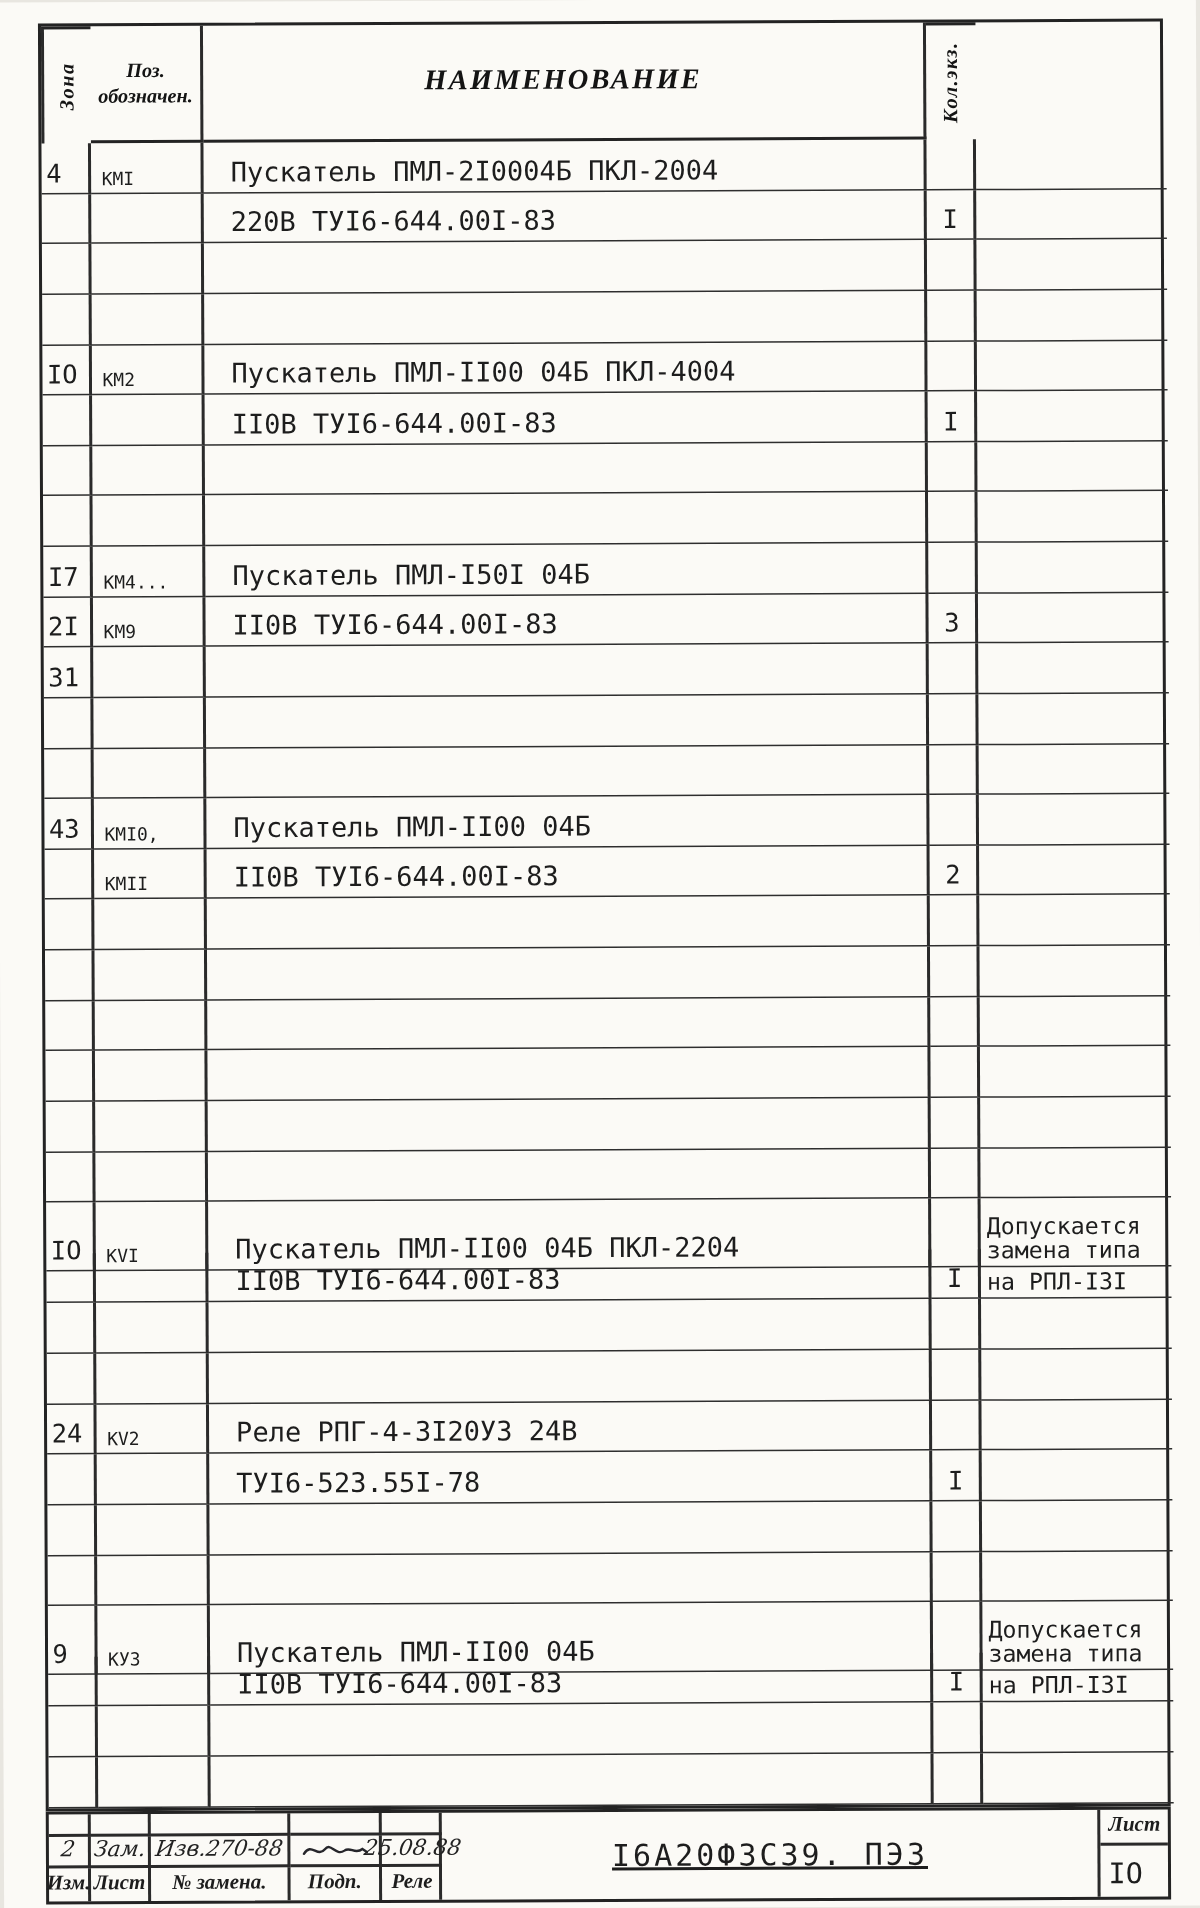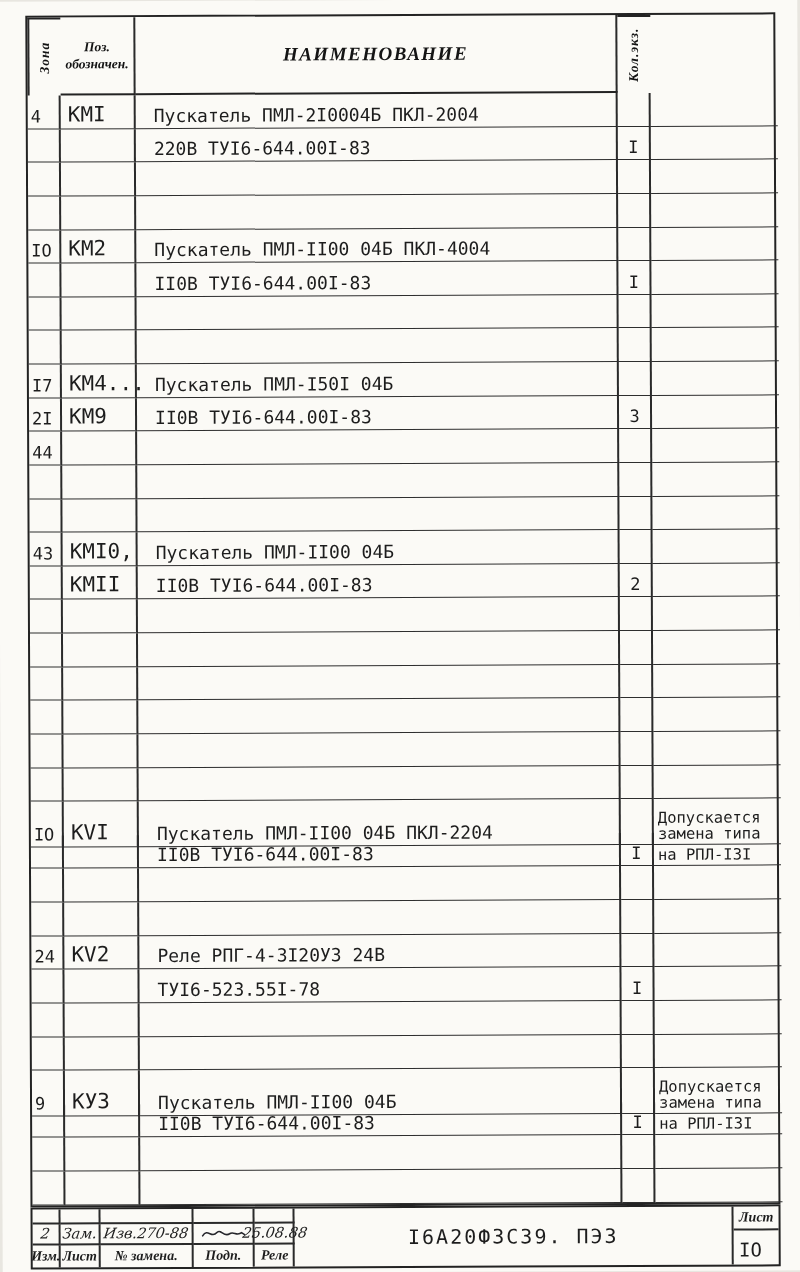--- a/index.html
+++ b/index.html
@@ -25,41 +25,41 @@
     font-size:13.5px; letter-spacing:1px;
   }
   .hd-pos { display:flex; flex-direction:column; align-items:center; justify-content:center; font-size:13.5px; line-height:17px; }
   .hd-name { display:flex; align-items:center; justify-content:center; font-size:19px; letter-spacing:1.5px; }
   .hd-note { display:flex; align-items:center; justify-content:center; font-size:15px; }
   .tbody {}
   .trow { display:grid; grid-template-columns:33px 75px 482px 33px 127px; height:33.63px; }
   .trow > div { border-right:2px solid #2a2a2a; border-bottom:1.8px solid #2e2e2e; display:flex; align-items:flex-end; padding-bottom:2px; overflow:visible; }
   .trow > div:last-child { border-right:none; }
   .c-zona { font-size:17px; padding-left:3px; }
-  .c-pos  { font-size:21px; padding-left:7px; }
+  .c-pos  { font-size:12px; padding-left:7px; }
   .c-name { font-size:18px; padding-left:18px; white-space:nowrap; }
   .c-qty  { font-size:17px; justify-content:center; }
   .c-note { font-size:15.5px; padding-left:4px; line-height:15.5px; }
   .c-note .note-lines { display:flex; flex-direction:column;margin-top:12px; }
   
   .title-block {
     position:absolute; left:28px; top:1206px; width:750px; height:62px;
     display:flex; border:2.5px solid #232323; background:#fbfaf6;
   }
   .tb-left { width:262px; display:flex; flex-direction:column; border-right:2px solid #2a2a2a; }
   .tb-row { display:grid; grid-template-columns:28px 40px 93px 61px 40px; }
   .tb-row > div { border-right:2px solid #2a2a2a; border-bottom:2px solid #2a2a2a; display:flex; align-items:flex-end; justify-content:center; overflow:visible; }
   .tb-row > div:last-child { border-right:none; }
   .tb-empty  { height:16px; }
   .tb-values { height:23px; }
   .tb-labels { height:23px; }
   .tb-labels > div { border-bottom:none; font-family:"Liberation Serif", serif; font-style:italic; font-weight:bold; font-size:14px; white-space:nowrap; padding-bottom:3px; }
   .hand { font-family:"DejaVu Serif", serif; font-style:italic; font-size:14.5px; color:#222; white-space:nowrap; transform:skewX(-8deg); padding-bottom:2px; }
   .tb-center { width:443px; display:flex; align-items:center; justify-content:center; border-right:2px solid #2a2a2a; }
-  .doc-number { font-size:20px; letter-spacing:2px; white-space:nowrap; }
+  .doc-number { font-size:20px; letter-spacing:2px; white-space:nowrap;text-decoration:underline; }
   .tb-right { width:45px; display:flex; flex-direction:column; }
   .tb-sheet-label { height:24px; border-bottom:2px solid #2a2a2a; display:flex; align-items:center; justify-content:center;
     font-family:"Liberation Serif", serif; font-style:italic; font-weight:bold; font-size:14px; }
   .tb-sheet-value { flex:1; display:flex; align-items:flex-end; justify-content:flex-start; padding:0 0 4px 5px; font-size:19px; }
   .sig-svg { display:block; margin-bottom:3px; }
 </style>
 </head>
 <body>
 
 <div class="sheet">
@@ -139,21 +139,21 @@
           <div class="c-note"></div>
         </div>
         <div class="trow">
           <div class="c-zona">2I</div>
           <div class="c-pos">КМ9</div>
           <div class="c-name">II0В ТУI6-644.00I-83</div>
           <div class="c-qty">3</div>
           <div class="c-note"></div>
         </div>
         <div class="trow">
-          <div class="c-zona">44</div>
+          <div class="c-zona">31</div>
           <div class="c-pos"></div>
           <div class="c-name"></div>
           <div class="c-qty"></div>
           <div class="c-note"></div>
         </div>
         <div class="trow">
           <div class="c-zona"></div>
           <div class="c-pos"></div>
           <div class="c-name"></div>
           <div class="c-qty"></div>

